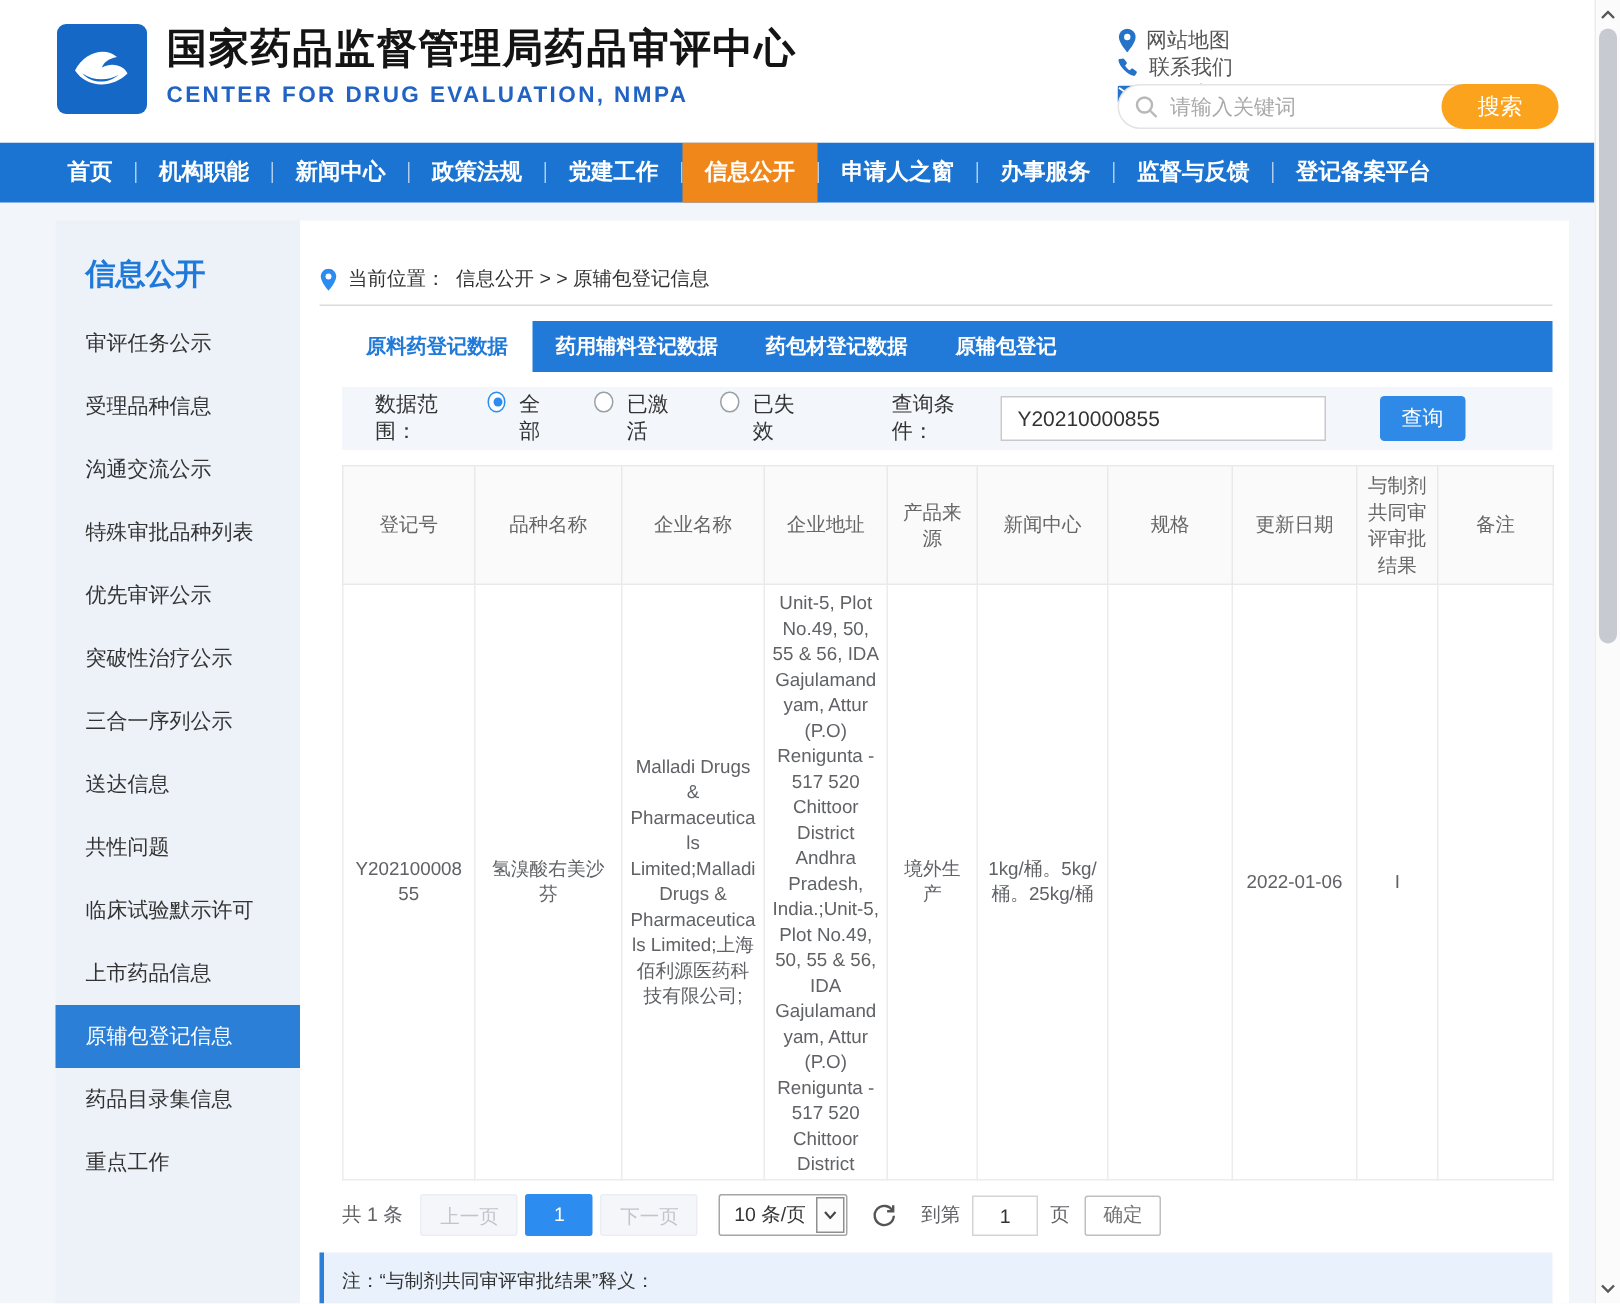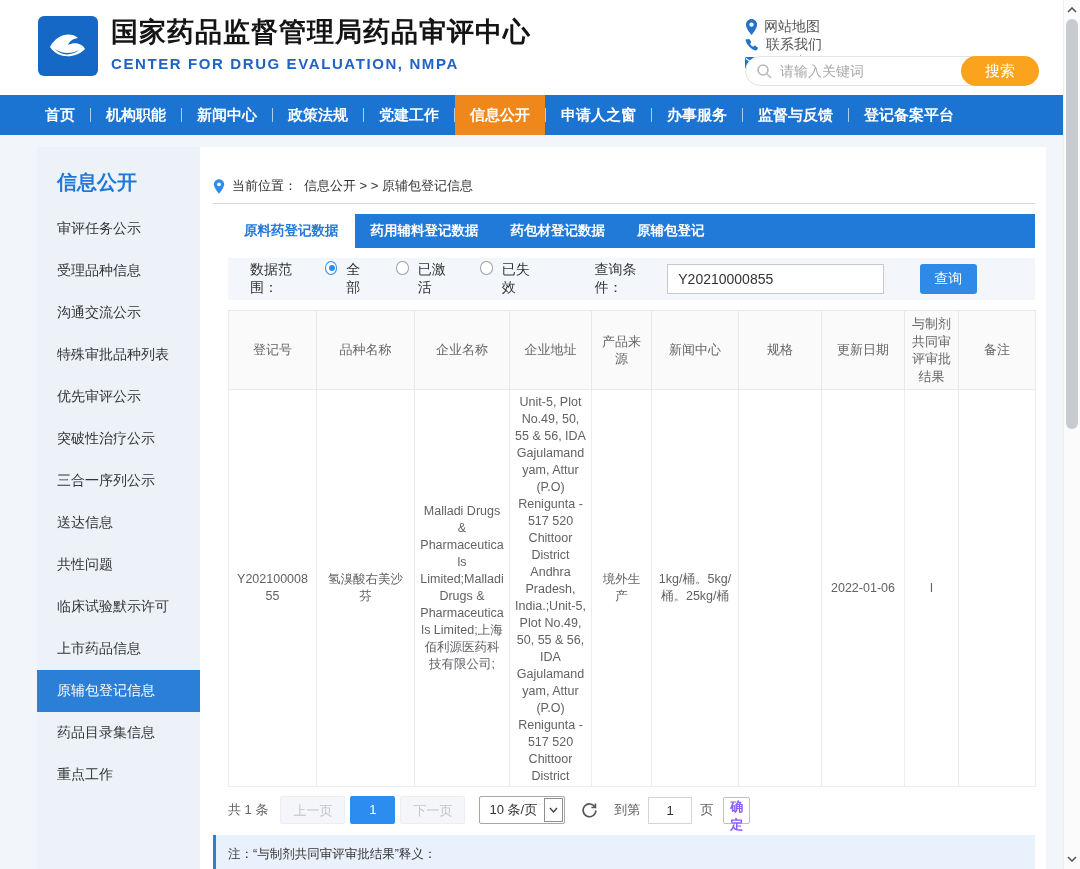--- a/index.html
+++ b/index.html
@@ -65,21 +65,21 @@
   .pagination { margin:9px 11px 0 28px; display:flex; align-items:center; font-size:13px; color:#606266; }
   .pg-total { margin-right:12px; }
   .pg-btn { height:28px; line-height:28px; padding:0 12px; background:#F4F6F9; border:1px solid #EBEEF5; color:#C0C4CC; border-radius:2px; font-size:13px; cursor:pointer; }
   .pg-num { width:45px; height:28px; line-height:28px; text-align:center; background:#2D8CF0; color:#fff; border-radius:2px; margin:0 5px; cursor:pointer; }
   .pg-size { height:28px; border:1px solid #A6A6A6; border-radius:2px; background:#fff; display:flex; align-items:center; margin-left:14px; cursor:pointer; }
   .pg-size-label { padding:0 6px 0 9px; color:#333; }
   .pg-size-arrow { width:19px; height:24px; margin:1px; border:1px solid #8F8F8F; background:#FDFDFD; display:flex; align-items:center; justify-content:center; }
   .pg-refresh { margin-left:16px; display:flex; align-items:center; cursor:pointer; }
   .pg-goto-label { margin-left:16px; }
   .pg-goto-input { width:44px; height:27px; border:1px solid #D4D4D4; text-align:center; font-size:13px; color:#333; margin:0 8px; outline:none; font-family:inherit; }
-  .pg-confirm { width:27px; height:27px; border:1px solid #BFBFBF; background:#fff; border-radius:2px; font-size:13px; font-weight:bold; color:#8b5cf6; margin-left:10px; cursor:pointer; font-family:inherit; }
+  .pg-confirm { width:51px; height:27px; border:1px solid #BFBFBF; background:#fff; border-radius:2px; font-size:13px; font-weight:normal; color:#737373; margin-left:10px; cursor:pointer; font-family:inherit; }
 
   .note-box { margin:11px 11px 0 13px; background:#E9F2FC; border-left:3px solid #2B7FD6; padding:10px 10px 13px 12px; font-size:12.5px; color:#333; }
   .note-title { line-height:1.5; }
   .note-head { display:grid; grid-template-columns:40px auto; gap:0 8px; font-weight:bold; margin:7px 0 2px 10px; }
   .note-sym { text-align:center; }
 
   
   .scrollbar { position:absolute; right:0; top:0; width:17px; height:869px; background:#FBFBFB; border-left:1px solid #EDEDED; }
   .sb-arrow { position:absolute; left:0; width:16px; height:16px; display:flex; align-items:center; justify-content:center; cursor:pointer; }
   .sb-up { top:2px; } .sb-down { bottom:2px; }

